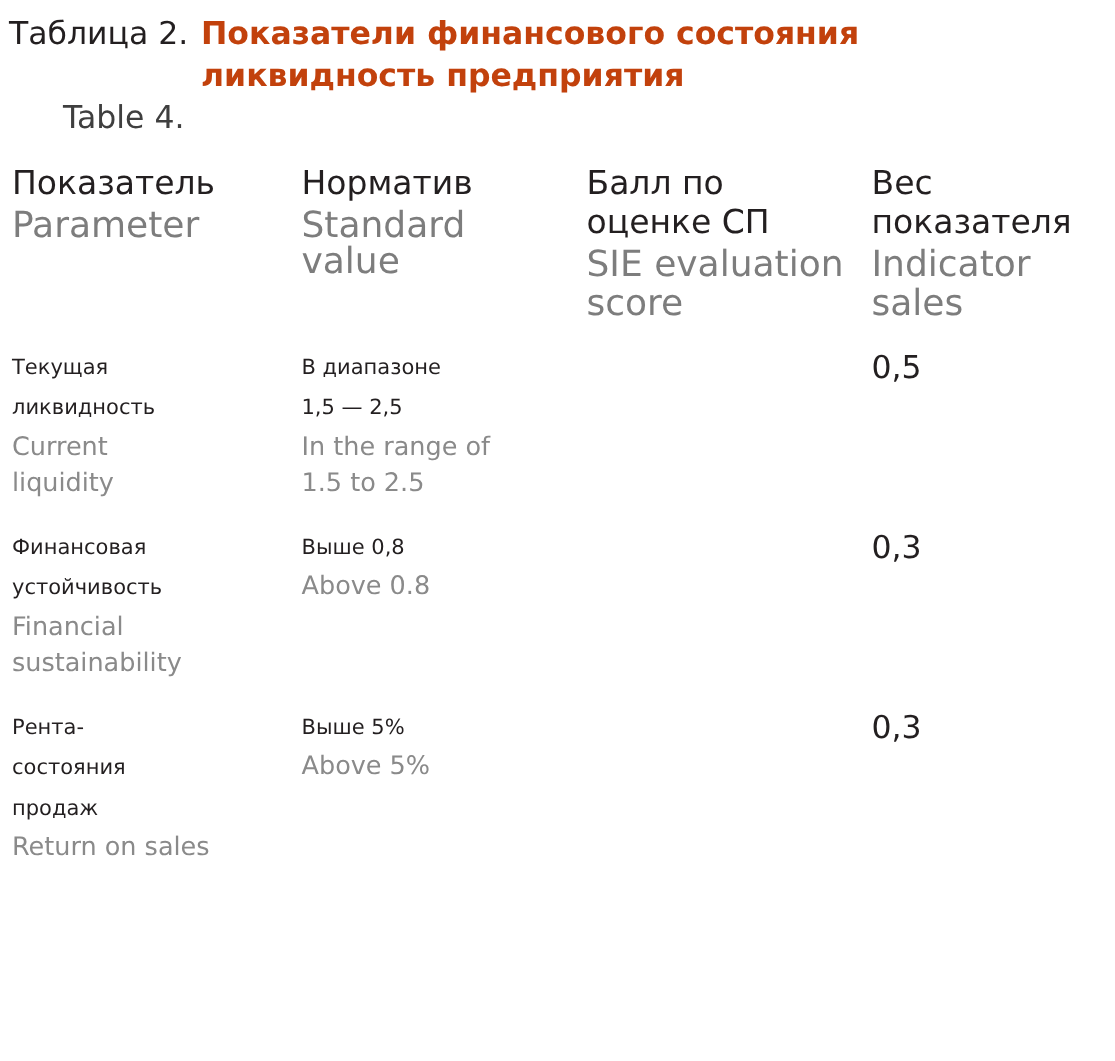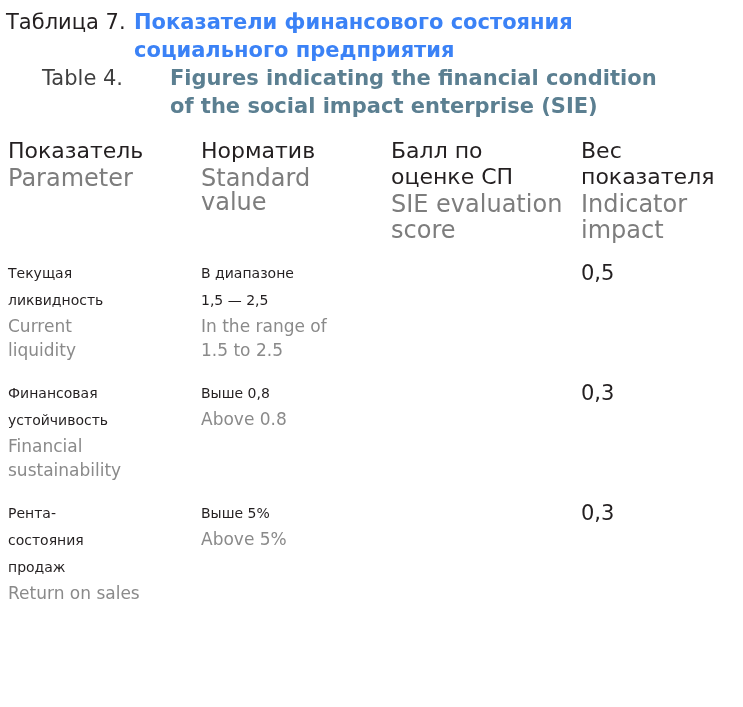--- a/index.html
+++ b/index.html
@@ -40,21 +40,21 @@
     white-space: nowrap;
   }
   .cap-label.en {
     color: #3f3f3f;
     margin-left: 36px;
   }
   .cap-title-ru {
     font-size: 21px;
     line-height: 28px;
     font-weight: bold;
-    color: #3b82f6;
+    color: #c2410c;
   }
   .cap-title-en {
     font-size: 21px;
     line-height: 28px;
     font-weight: bold;
     color: #5b7f91;
   }
   .cap-title-en .line2 {
     display: block;
   }
@@ -124,32 +124,28 @@
     display: block;
   }
 </style>
 </head>
 <body>
 
 <div class="page">
 
   <div class="caption">
     <div class="cap-row">
-      <div class="cap-label">Таблица 7.</div>
+      <div class="cap-label">Таблица 2.</div>
       <div class="cap-title-ru">
         <span class="line1">Показатели финансового состояния</span>
-        <span class="line2">социального предприятия</span>
+        <span class="line2">ликвидность предприятия</span>
       </div>
     </div>
     <div class="cap-row">
       <div class="cap-label en">Table 4.</div>
-      <div class="cap-title-en">
-        <span class="line1">Figures indicating the financial condition</span>
-        <span class="line2">of the social impact enterprise (SIE)</span>
-      </div>
     </div>
   </div>
 
   <table class="sie-table">
     <colgroup>
       <col class="c1">
         <col class="c2">
         <col class="c3">
         <col class="c4">
     </colgroup>
@@ -167,21 +163,21 @@
         <th class="rule-top">
           <span class="hdr-ru">Балл по</span>
           <span class="hdr-ru">оценке СП</span>
           <span class="hdr-en">SIE evaluation</span>
           <span class="hdr-en">score</span>
         </th>
         <th class="rule-top">
           <span class="hdr-ru">Вес</span>
           <span class="hdr-ru">показателя</span>
           <span class="hdr-en">Indicator</span>
-          <span class="hdr-en">impact</span>
+          <span class="hdr-en">sales</span>
         </th>
       </tr>
     </thead>
 
     <tbody>
 
       <tr>
         <td class="rule-top">
           <span class="cell-ru">Текущая</span>
           <span class="cell-ru">ликвидность</span>

